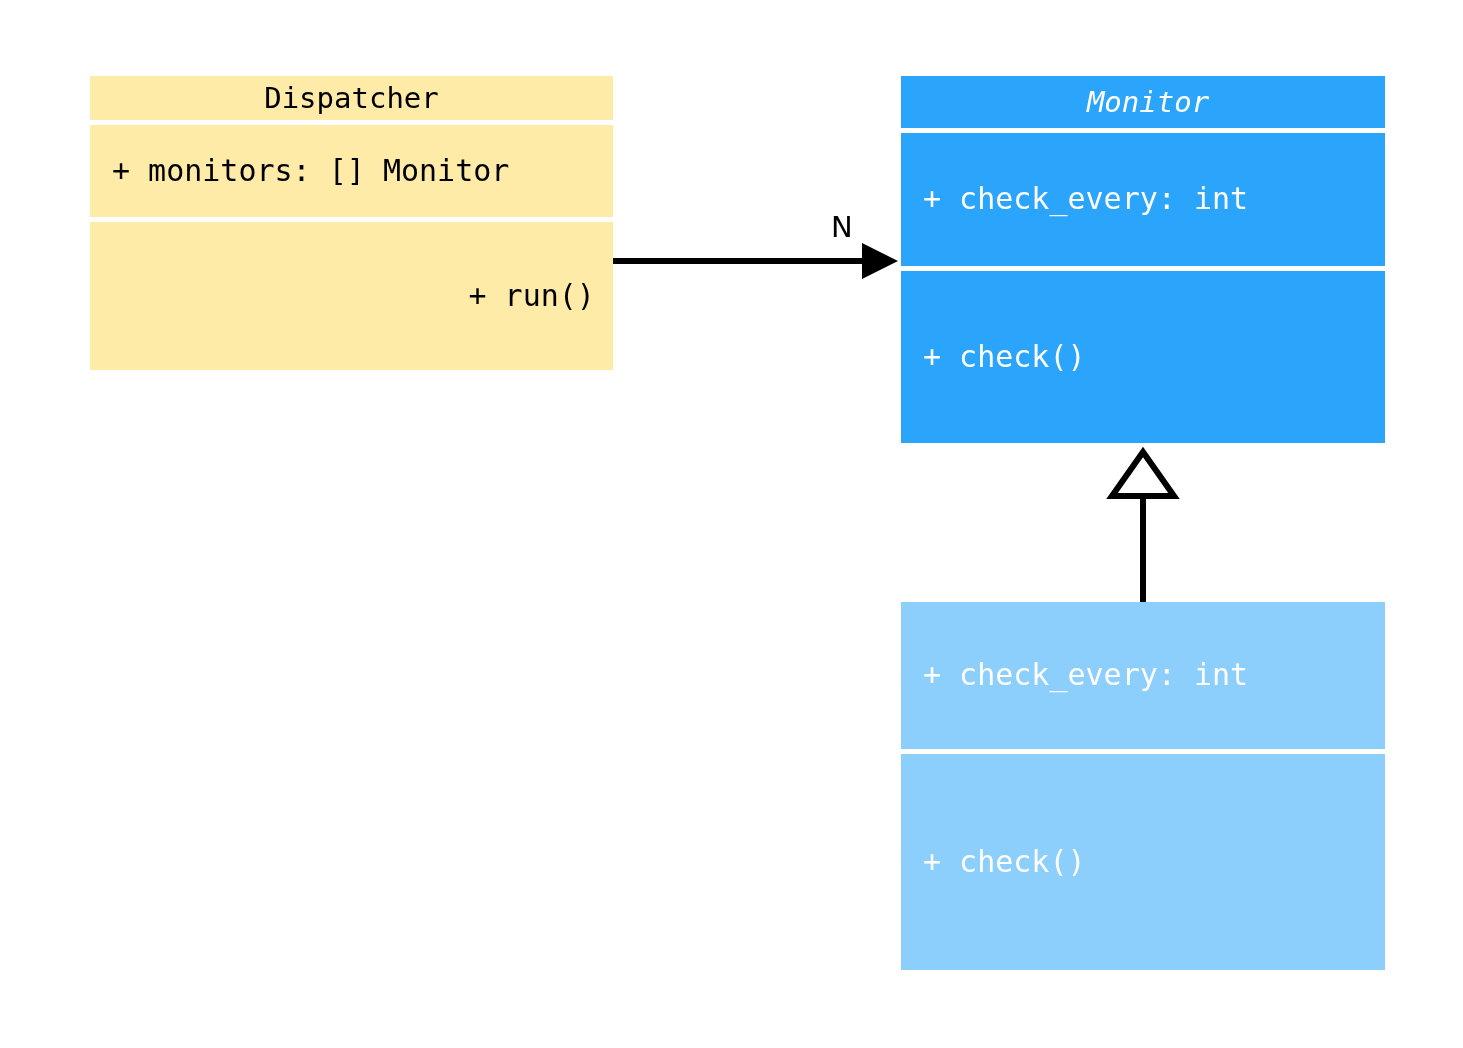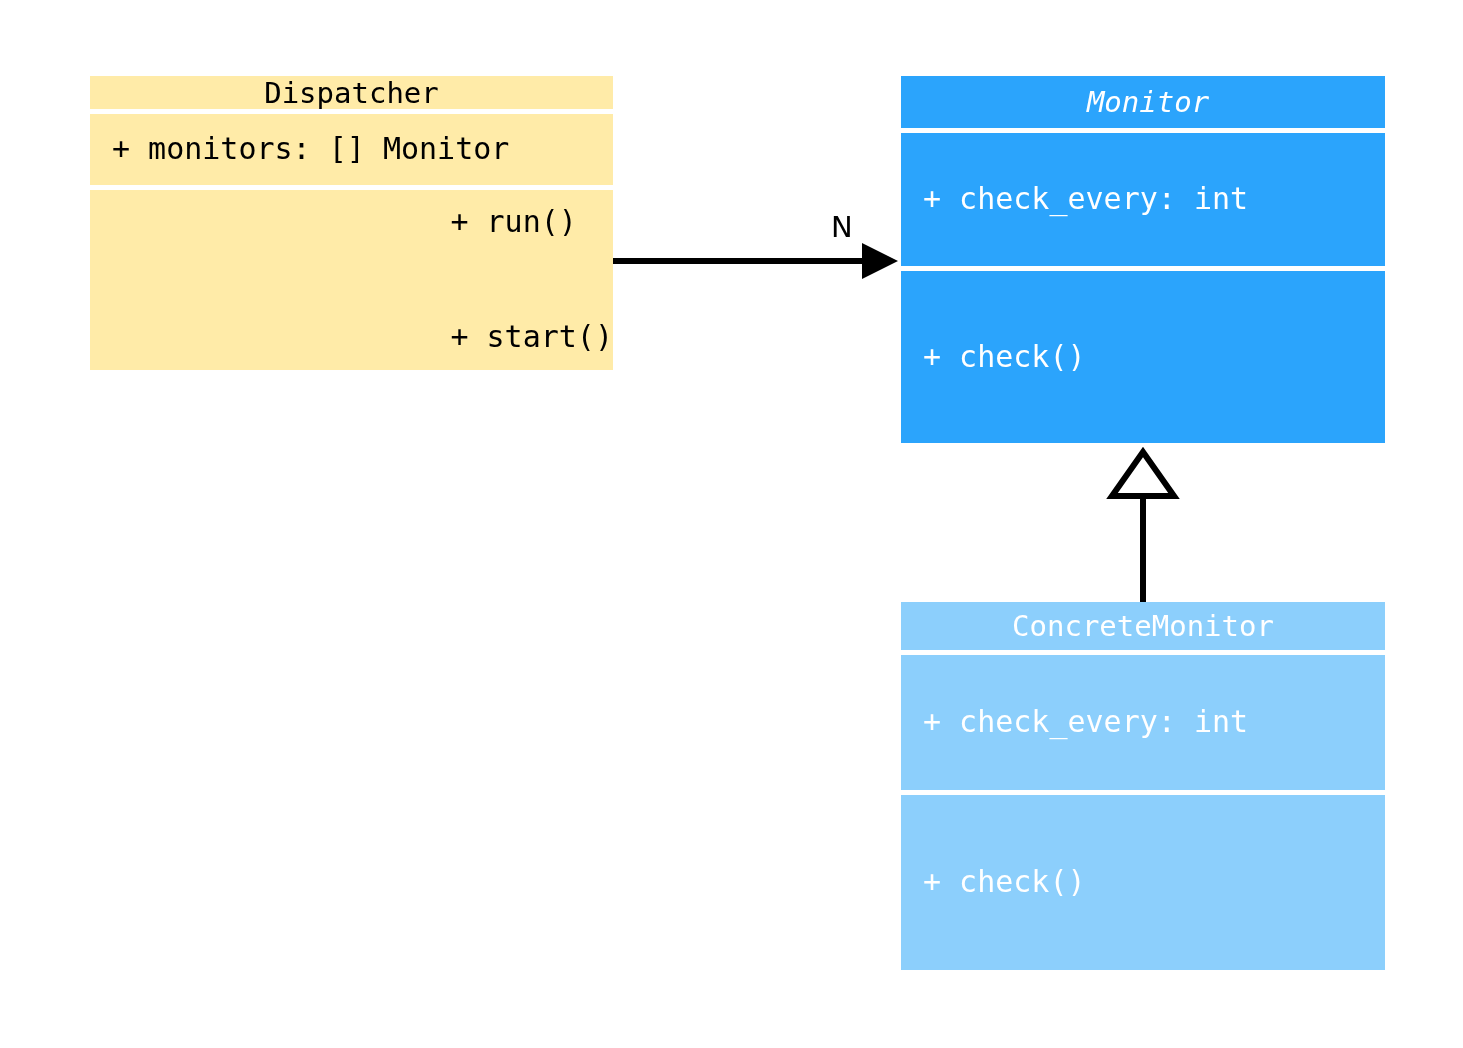--- a/index.html
+++ b/index.html
@@ -107,21 +107,20 @@
 
     <div class="uml-compartment" style="height:120px;">
       <div class="uml-members">
         <div class="uml-member">+ monitors: [] Monitor</div>
       </div>
     </div>
 
     <div class="uml-compartment" style="flex:1 1 auto;align-items:flex-end;">
       <div class="uml-members">
         <div class="uml-member">+ run()</div>
-        <div class="uml-member">+ start()</div>
       </div>
     </div>
   </div>
 
   <div class="uml-class theme-blue" style="left:901px; top:76px; width:484px; height:367px;">
 
     <div class="uml-compartment" style="height:58px;">
       <div class="uml-title abstract">Monitor</div>
     </div>
 
@@ -133,23 +132,20 @@
 
     <div class="uml-compartment" style="flex:1 1 auto;">
       <div class="uml-members">
         <div class="uml-member">+ check()</div>
       </div>
     </div>
   </div>
 
   <div class="uml-class theme-lightblue" style="left:901px; top:602px; width:484px; height:368px;">
 
-    <div class="uml-compartment" style="height:53px;">
-      <div class="uml-title">ConcreteMonitor</div>
-    </div>
 
     <div class="uml-compartment" style="height:147px;">
       <div class="uml-members">
         <div class="uml-member">+ check_every: int</div>
       </div>
     </div>
 
     <div class="uml-compartment" style="flex:1 1 auto;">
       <div class="uml-members">
         <div class="uml-member">+ check()</div>

